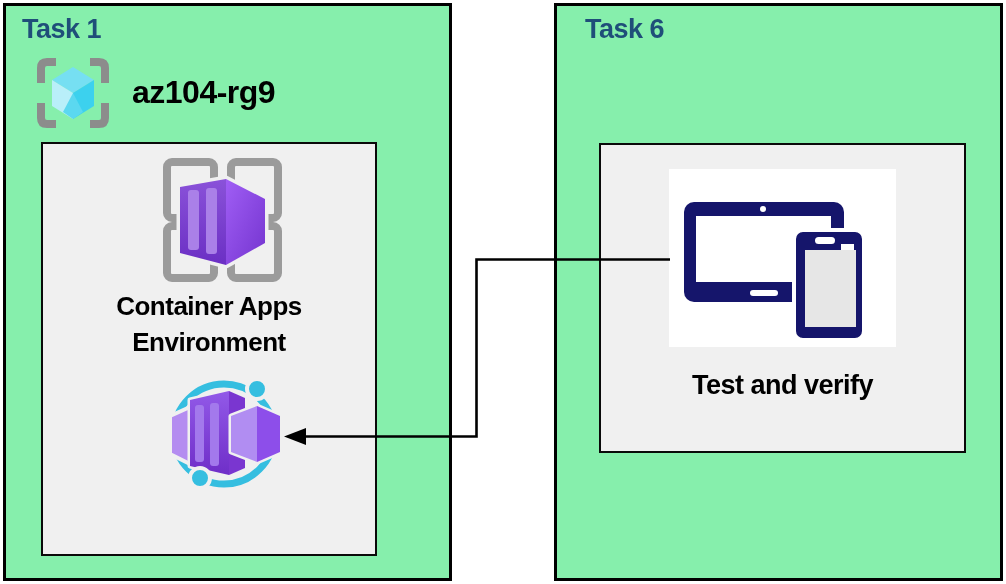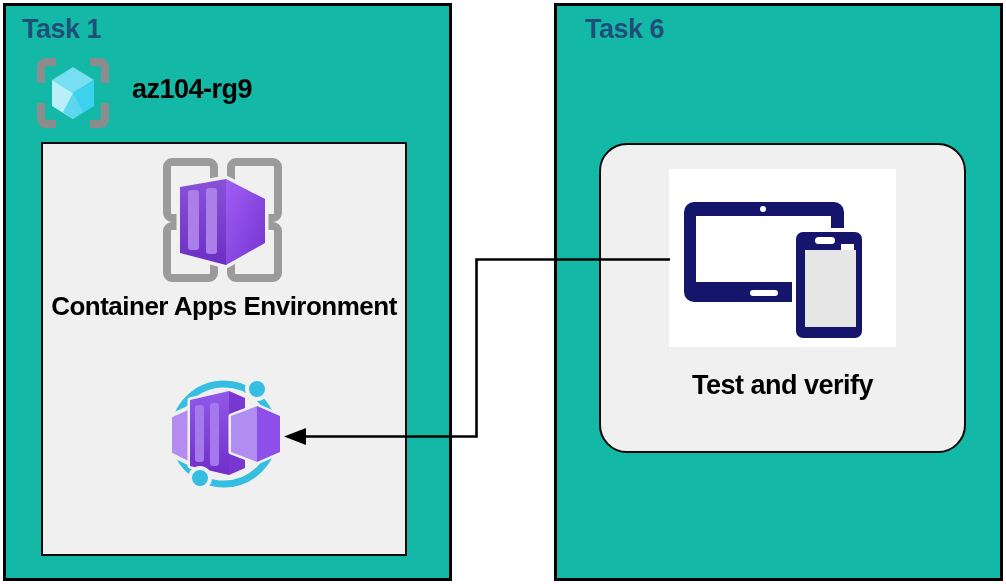--- a/index.html
+++ b/index.html
@@ -3,37 +3,37 @@
 <meta charset="utf-8">
 <style>
   html,body{margin:0;padding:0;}
   body{
     width:1006px;height:584px;position:relative;background:#ffffff;
     font-family:"Liberation Sans",sans-serif;overflow:hidden;
   }
   .abs{position:absolute;}
   .task-box{
     position:absolute;top:3px;width:449px;height:578px;
-    border:3px solid #000;background:#14b8a6;box-sizing:border-box;
+    border:3px solid #000;background:#86efac;box-sizing:border-box;
   }
   .task-title{
     position:absolute;font-size:27px;font-weight:700;color:#1f4e79;
     letter-spacing:-0.5px;white-space:nowrap;
   }
   .inner-box{
     position:absolute;background:#f0f0f0;border:2.5px solid #0a0a0a;
     box-sizing:border-box;
   }
   .big-label{
     position:absolute;left:0;width:100%;text-align:center;
     font-size:26px;font-weight:700;color:#000;line-height:36px;
     letter-spacing:-0.5px;
   }
   .rg-label{
-    position:absolute;font-size:27px;font-weight:700;color:#000;
+    position:absolute;font-size:32px;font-weight:700;color:#000;
     letter-spacing:-0.5px;white-space:nowrap;
   }
   .white-pad{position:absolute;background:#ffffff;}
   svg{display:block;}
   #connector{position:absolute;left:0;top:0;z-index:6;pointer-events:none;}
 </style>
 </head>
 <body>
 
 <div class="task-box" style="left:3px;">
@@ -48,21 +48,21 @@
     </g>
     <g>
       <polygon points="39,10 60,23 39,36 18,23" fill="#76dff2"></polygon>
       <polygon points="18,23 39,36 39,62 18,49" fill="#b9eff9"></polygon>
       <polygon points="60,23 60,49 39,62 39,36" fill="#3cd1ee"></polygon>
       <polygon points="39,36 49,55 39,62 29,55" fill="#5bd8f0"></polygon>
     </g>
   </svg>
   <div class="rg-label" style="left:126px;top:68px;">az104-rg9</div>
 
-  <div class="inner-box" style="left:35px;top:136px;width:366px;height:414px;">
+  <div class="inner-box" style="left:35px;top:136px;width:336px;height:414px;">
 
     <svg class="abs" style="left:119px;top:13px;" width="121" height="126" viewBox="0 0 121 126">
       <defs>
         <linearGradient id="envL" x1="0" y1="0" x2="0" y2="1">
           <stop offset="0" stop-color="#8a52d9"></stop>
             <stop offset="1" stop-color="#6b2fc4"></stop>
         </linearGradient>
         <linearGradient id="envR" x1="0" y1="0" x2="1" y2="1">
           <stop offset="0" stop-color="#a05ef5"></stop>
             <stop offset="1" stop-color="#7434cf"></stop>
@@ -107,21 +107,21 @@
         <circle cx="90" cy="15" r="10" fill="#35bee0" stroke="#f0f0f0" stroke-width="4"></circle>
         <circle cx="33" cy="104" r="10" fill="#35bee0" stroke="#f0f0f0" stroke-width="4"></circle>
       </g>
     </svg>
   </div>
 </div>
 
 <div class="task-box" style="left:554px;">
   <div class="task-title" style="left:28px;top:8px;">Task 6</div>
 
-  <div class="inner-box" style="left:42px;top:137px;width:367px;height:310px;border-radius:28px;">
+  <div class="inner-box" style="left:42px;top:137px;width:367px;height:310px;">
 
     <div class="white-pad" style="left:68px;top:24px;width:227px;height:178px;">
 
       <svg class="abs" style="left:6px;top:18px;" width="220" height="160" viewBox="0 0 220 160">
         <g>
           <rect x="9" y="15" width="160" height="100" rx="10" fill="#15156b"></rect>
           <rect x="21" y="29" width="135" height="66" fill="#ffffff"></rect>
           <circle cx="88" cy="22" r="3" fill="#ffffff"></circle>
           <rect x="75" y="103" width="28" height="6" rx="3" fill="#ffffff"></rect>
         </g>

